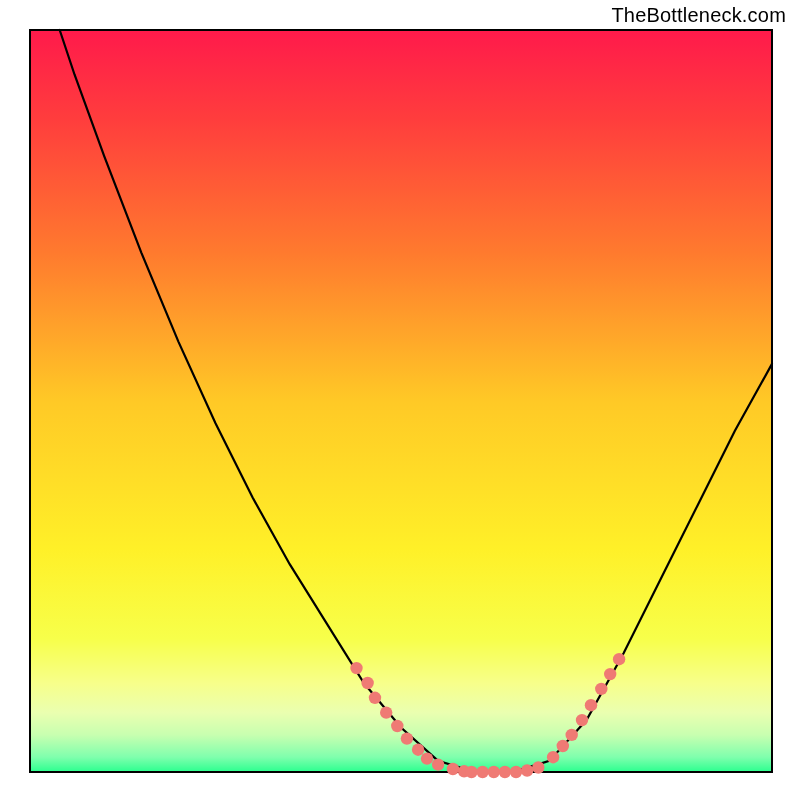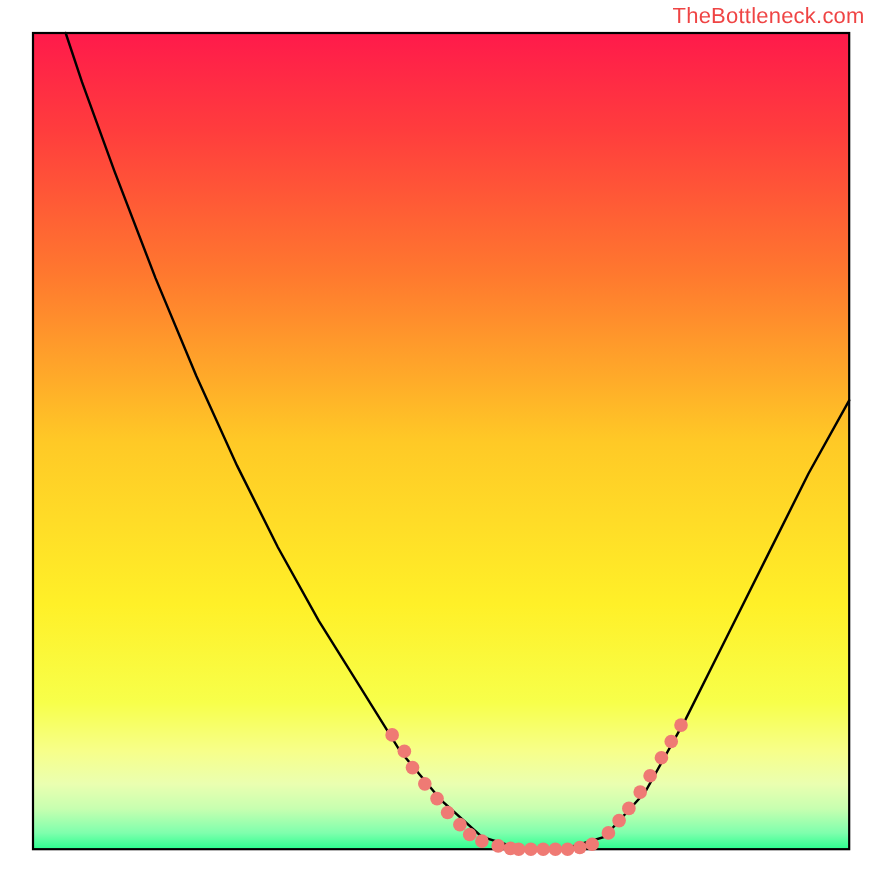--- a/index.html
+++ b/index.html
@@ -15,21 +15,21 @@
     position: relative;
     width: 800px;
     height: 800px;
   }
   .watermark {
     position: absolute;
     top: 4px;
     right: 14px;
     font-size: 20px;
     font-weight: 500;
-    color: #ef4444;
+    color: #000000;
     letter-spacing: 0.2px;
     z-index: 5;
   }
   svg.plot {
     position: absolute;
     top: 0;
     left: 0;
   }
 </style>
 </head>

